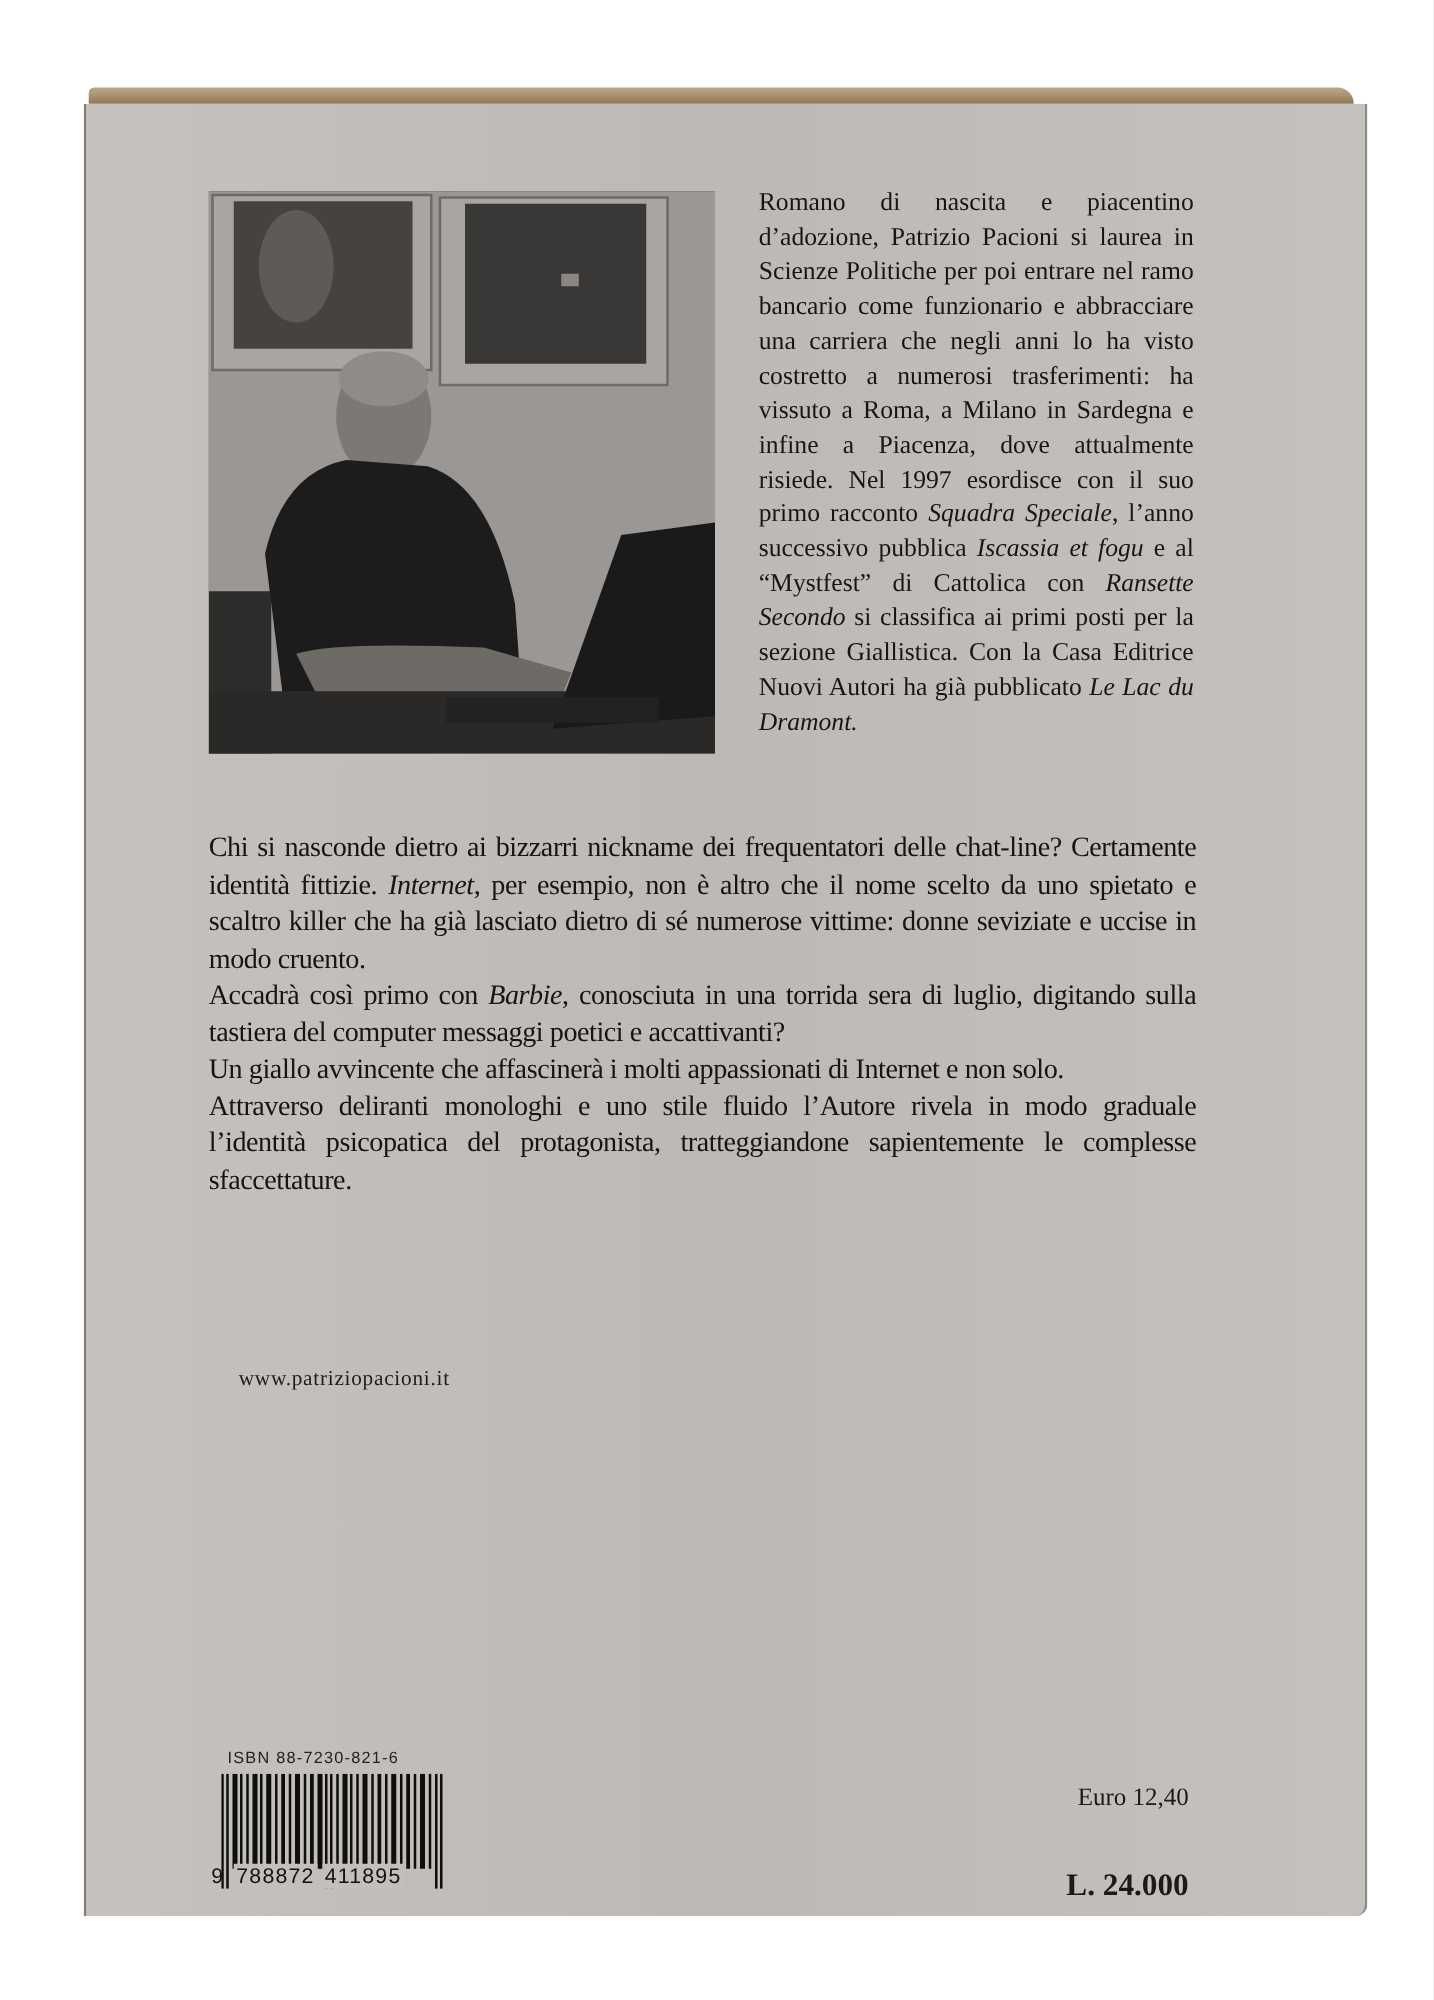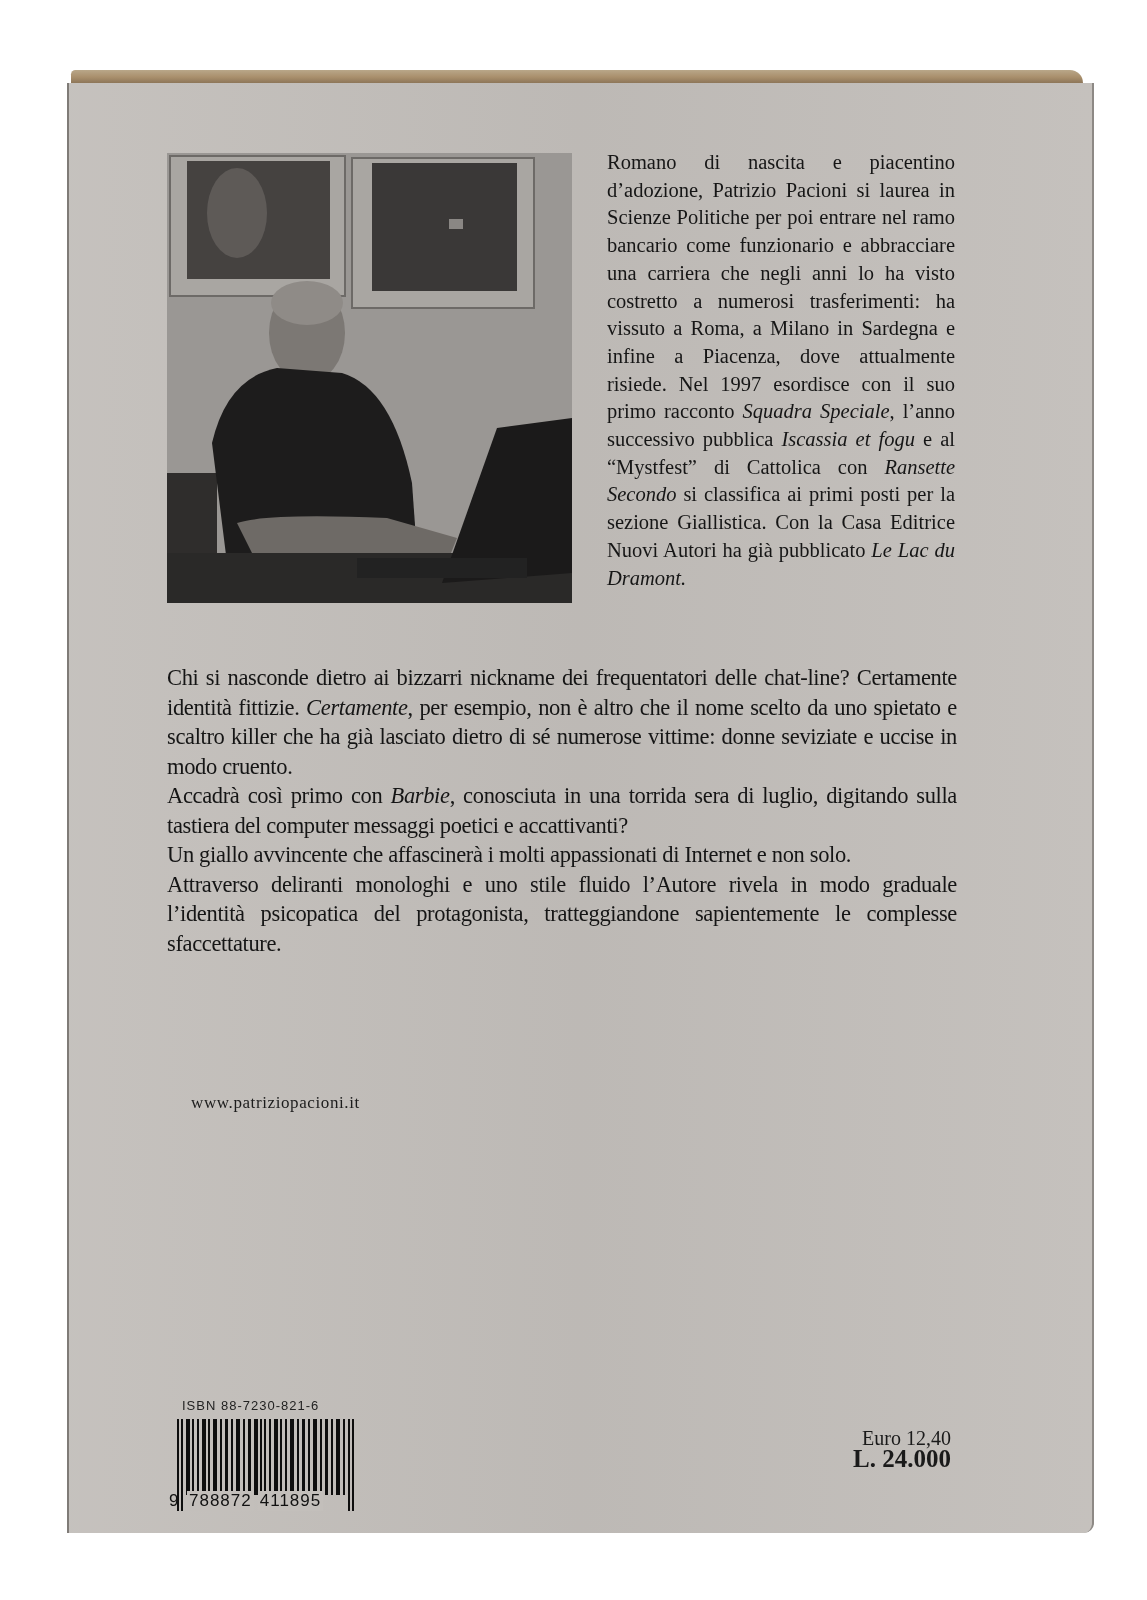--- a/index.html
+++ b/index.html
@@ -59,21 +59,21 @@
   }
   .barcode-digits {
     position: absolute; left: 100px; top: 1408px; width: 200px;
     font-family: "Liberation Sans", "DejaVu Sans", sans-serif; font-size: 17px; color: #111;
     display: flex; gap: 0;
   }
   .bd-first { width: 14px; }
   .bd-left { margin-left: 4px; background: #c3bfbb; padding: 0 2px; letter-spacing: 1px;}
   .bd-right { margin-left: 4px; background: #c3bfbb; padding: 0 2px; letter-spacing: 1px;}
   .price-lire {
-    position: absolute; right: 141px; top: 1362px;
+    position: absolute; right: 141px; top: 1412px;
     font-size: 25px; font-weight: bold; color: #1a1a1a; text-align: left;
   }
   .price-euro {
     position: absolute; right: 141px; top: 1344px;
     font-size: 20px; color: #1a1a1a; text-align: right;
   }
 </style>
 </head>
 <body>
 
@@ -109,21 +109,21 @@
         <path d="M 330 275 L 405 265 L 405 420 L 275 430 Z" fill="#1b1a1a"></path>
         <rect x="190" y="405" width="170" height="20" fill="#222"></rect>
       </svg>
     </div>
 
     <div class="bio">
       <span>Romano di nascita e piacentino d’adozione, Patrizio Pacioni si laurea in Scienze Politiche per poi entrare nel ramo bancario come funzionario e abbracciare una carriera che negli anni lo ha visto costretto a numerosi trasferimenti: ha vissuto a Roma, a Milano in Sardegna e infine a Piacenza, dove attualmente risiede. Nel 1997 esordisce con il suo primo racconto </span><i>Squadra Speciale</i><span>, l’anno successivo pubblica </span><i>Iscassia et fogu</i><span> e al “Mystfest” di Cattolica con </span><i>Ransette Secondo</i><span> si classifica ai primi posti per la sezione Giallistica. Con la Casa Editrice Nuovi Autori ha già pubblicato </span><i>Le Lac du Dramont.</i>
     </div>
 
     <div class="blurb">
-      <p><span>Chi si nasconde dietro ai bizzarri nickname dei frequentatori delle chat-line? Certamente identità fittizie. </span><i>Certamente</i><span>, per esempio, non è altro che il nome scelto da uno spietato e scaltro killer che ha già lasciato dietro di sé numerose vittime: donne seviziate e uccise in modo cruento.</span></p>
+      <p><span>Chi si nasconde dietro ai bizzarri nickname dei frequentatori delle chat-line? Certamente identità fittizie. </span><i>Internet</i><span>, per esempio, non è altro che il nome scelto da uno spietato e scaltro killer che ha già lasciato dietro di sé numerose vittime: donne seviziate e uccise in modo cruento.</span></p>
       <p><span>Accadrà così primo con </span><i>Barbie</i><span>, conosciuta in una torrida sera di luglio, digitando sulla tastiera del computer messaggi poetici e accattivanti?</span></p>
       <p><span>Un giallo avvincente che affascinerà i molti appassionati di Internet e non solo.</span></p>
       <p><span>Attraverso deliranti monologhi e uno stile fluido l’Autore rivela in modo graduale l’identità psicopatica del protagonista, tratteggiandone sapientemente le complesse sfaccettature.</span></p>
     </div>
 
     <div class="website">www.patriziopacioni.it</div>
 
     <div class="isbn">ISBN 88-7230-821-6</div>
     <svg class="barcode" viewBox="0 0 180 92">
       <g fill="#0e0e0e">

